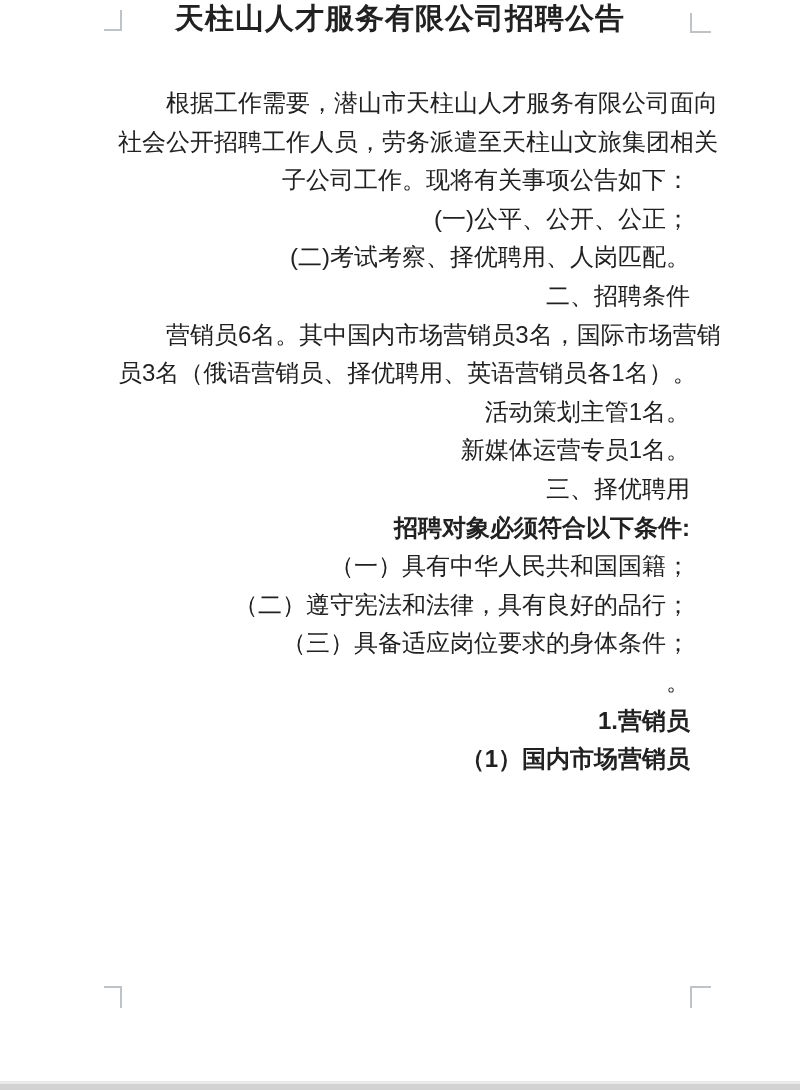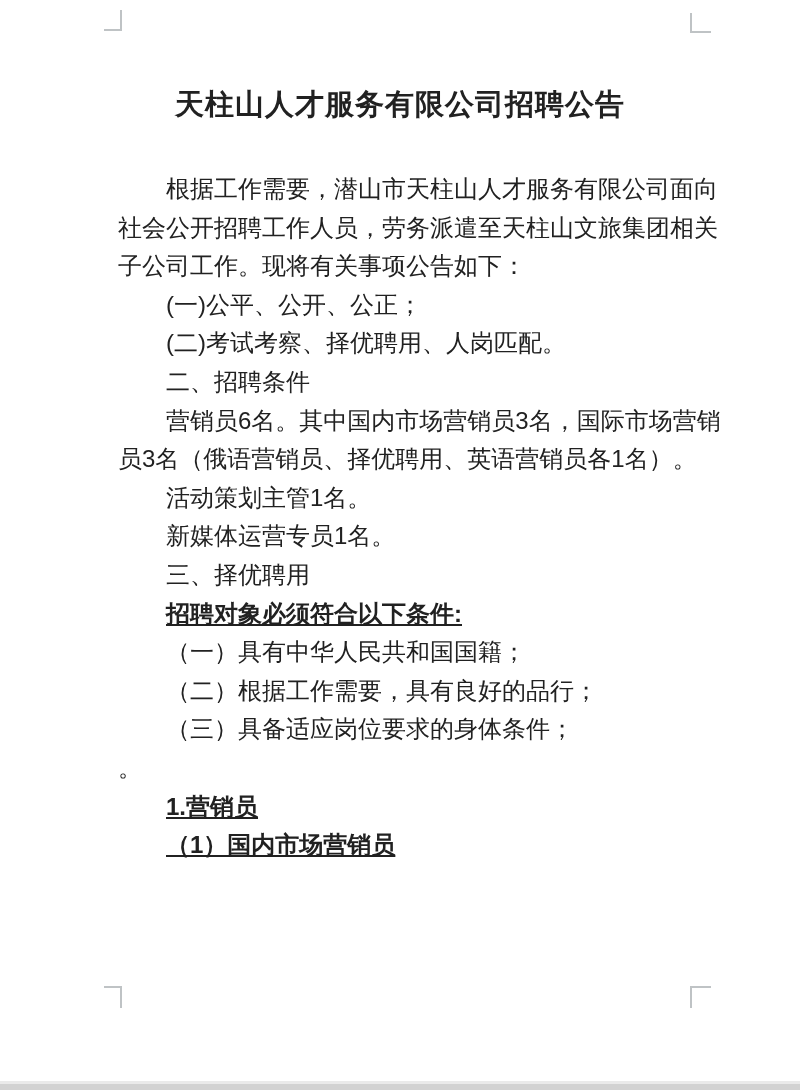--- a/index.html
+++ b/index.html
@@ -20,41 +20,41 @@
   .corner{position:absolute;}
   .corner.tl{left:104px;top:10px;width:18px;height:21px;
     border-right:2px solid var(--corner-color);border-bottom:2px solid var(--corner-color);}
   .corner.tr{left:690px;top:13px;width:21px;height:20px;
     border-left:2px solid var(--corner-color);border-bottom:2px solid var(--corner-color);}
   .corner.bl{left:104px;top:986px;width:18px;height:22px;
     border-right:2px solid var(--corner-color);border-top:2px solid var(--corner-color);}
   .corner.br{left:690px;top:986px;width:21px;height:22px;
     border-left:2px solid var(--corner-color);border-top:2px solid var(--corner-color);}
   .doc-title{
-    padding-top:86px;
     text-align:center;
     font-size:29px;
     font-weight:bold;
     line-height:36px;
     letter-spacing:1px;
     margin-bottom:48px;
     color:var(--text-color);
   }
   .doc-body{
     margin-left:118px;
     width:572px;
   }
   .line{
     font-size:24px;
     height:38.6px;
     line-height:38.6px;
     white-space:nowrap;
     color:var(--text-color);
+    text-align:right;
   }
-  .line.bold{font-weight:bold;text-decoration:underline;}
+  .line.bold{font-weight:bold;}
   .line.indent-2{padding-left:48px;}
   .page-gap{
     width:800px;height:9px;
     background:var(--gap-color);
     border-top:3px solid var(--gap-border);
   }
 </style>
 </head>
 <body>
 
@@ -73,21 +73,21 @@
       <div class="line indent-2">(一)公平、公开、公正；</div>
       <div class="line indent-2">(二)考试考察、择优聘用、人岗匹配。</div>
       <div class="line indent-2">二、招聘条件</div>
       <div class="line indent-2">营销员6名。其中国内市场营销员3名，国际市场营销</div>
       <div class="line">员3名（俄语营销员、择优聘用、英语营销员各1名）。</div>
       <div class="line indent-2">活动策划主管1名。</div>
       <div class="line indent-2">新媒体运营专员1名。</div>
       <div class="line indent-2">三、择优聘用</div>
       <div class="line indent-2 bold">招聘对象必须符合以下条件:</div>
       <div class="line indent-2">（一）具有中华人民共和国国籍；</div>
-      <div class="line indent-2">（二）根据工作需要，具有良好的品行；</div>
+      <div class="line indent-2">（二）遵守宪法和法律，具有良好的品行；</div>
       <div class="line indent-2">（三）具备适应岗位要求的身体条件；</div>
       <div class="line">。</div>
       <div class="line indent-2 bold">1.营销员</div>
       <div class="line indent-2 bold">（1）国内市场营销员</div>
     </div>
 </div>
 
 <div class="page-gap"></div>
 
 </body></html>

